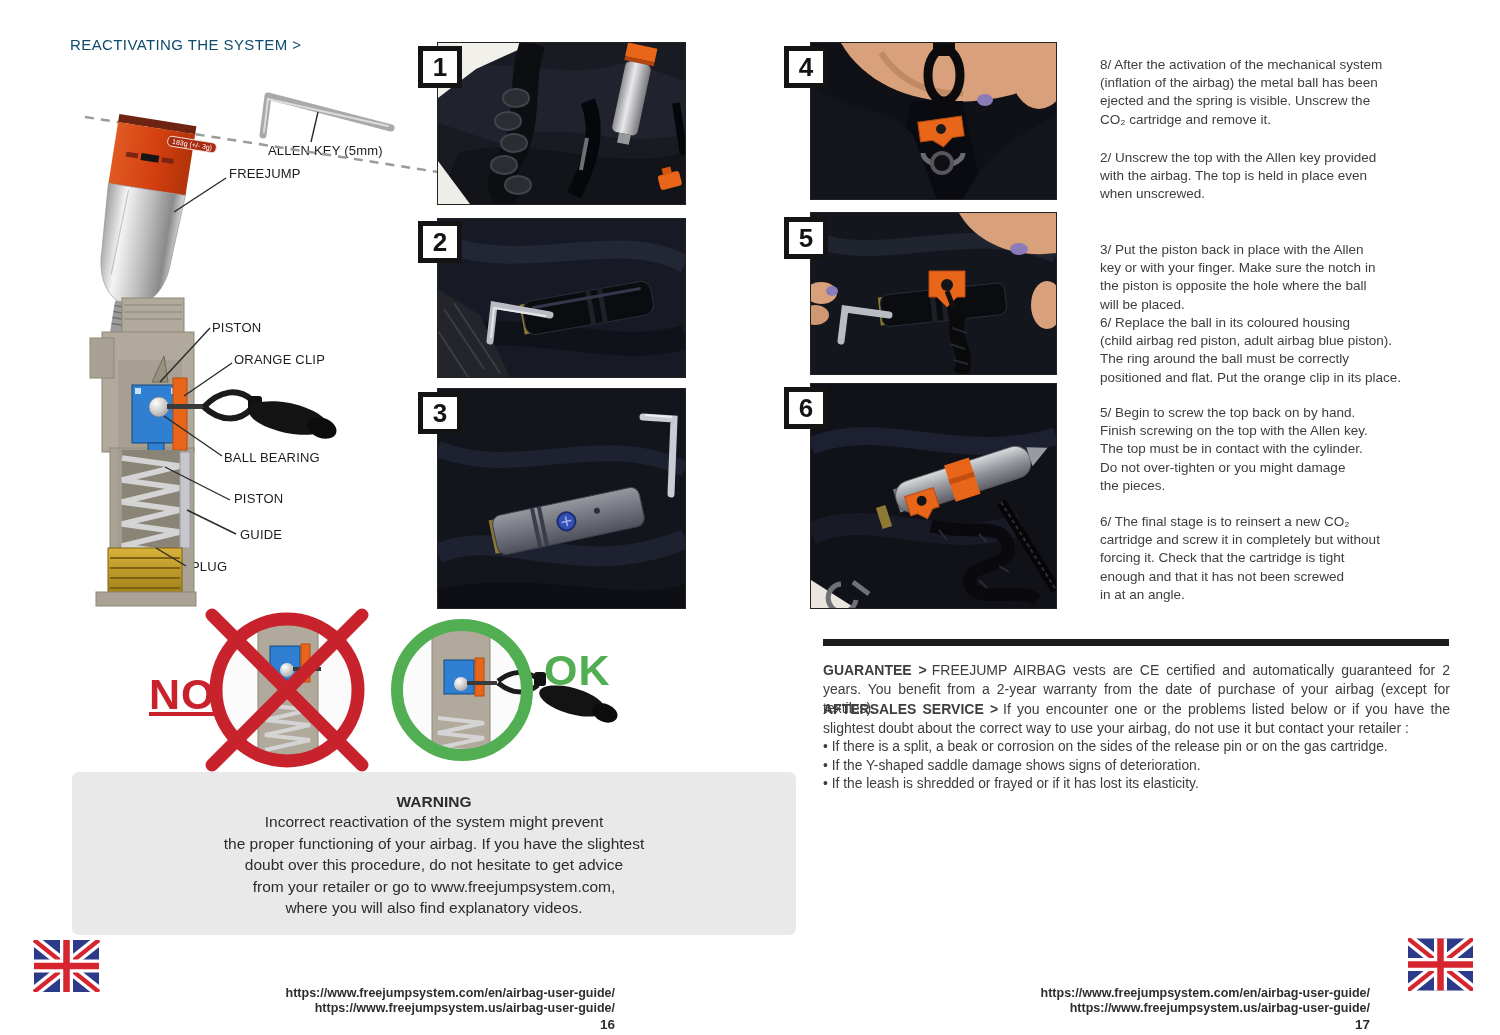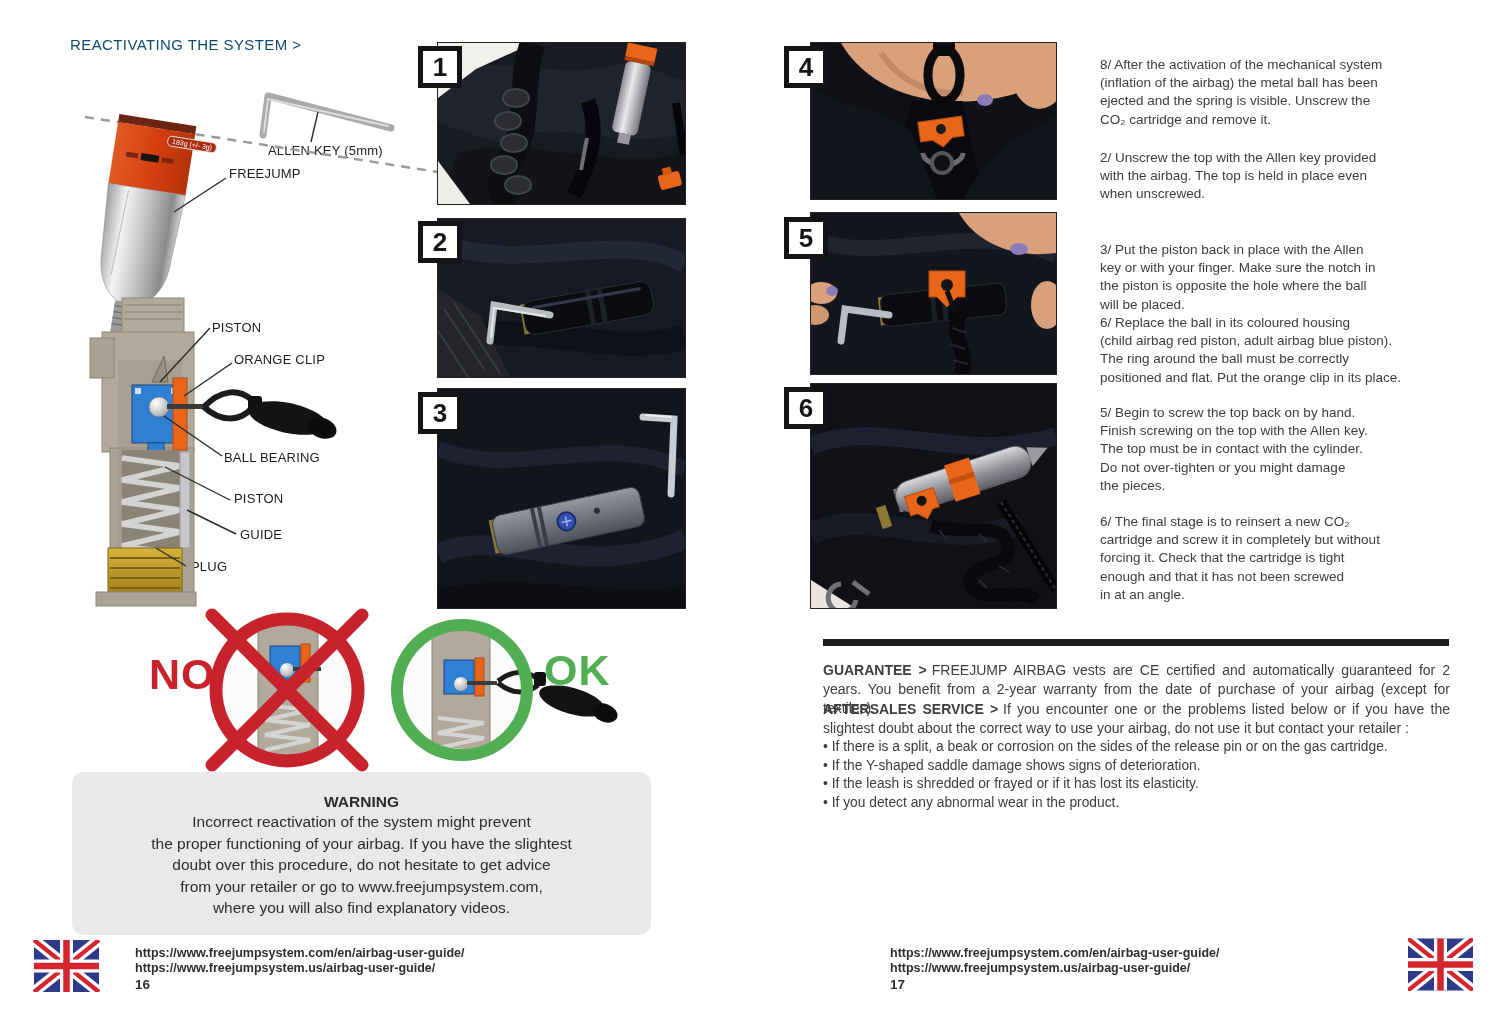--- a/index.html
+++ b/index.html
@@ -13,26 +13,26 @@
           color:#141414;z-index:5;}
   .photo{position:absolute;border:1px solid #232323;background:#14161d;overflow:hidden;z-index:2;}
   .photo svg{display:block;}
   .instr{position:absolute;left:1100px;width:356px;font-size:13.5px;line-height:18.2px;
          white-space:pre-line;color:#3d3d3d;}
   .rightcol{position:absolute;left:823px;width:627px;font-size:14px;line-height:19px;color:#3d3d3d;}
   .just{text-align:justify;}
   .para-label{font-weight:bold;margin-right:5px;}
   .bullet{font-size:13.8px;line-height:18.6px;}
   .divider{position:absolute;left:823px;top:639px;width:626px;height:7px;background:#1c1c1c;}
-  .warning-box{position:absolute;left:72px;top:772px;width:579px;height:163px;background:#e9e9e9;
-               border-radius:12px;text-align:center;z-index:1;}
+  .warning-box{position:absolute;left:72px;top:772px;width:724px;height:163px;background:#e9e9e9;
+               border-radius:7px;text-align:center;z-index:1;}
   .warning-title{font-weight:bold;font-size:15.5px;color:#2c2c2c;margin-top:21px;}
   .warning-body{font-size:15.5px;line-height:21.6px;color:#2c2c2c;white-space:pre-line;}
-  .footer{position:absolute;text-align:left;font-size:12.5px;font-weight:bold;color:#2e2e2e;
-          line-height:14.5px;}
+  .footer{position:absolute;text-align:right;font-size:12.5px;font-weight:bold;color:#2e2e2e;
+          line-height:14.5px;margin-top:40px;}
   .pageno{font-size:13.5px;margin-top:3px;}
   .no-word{font-size:43px;font-weight:bold;color:#c8232c;letter-spacing:1px;}
   .ok-word{font-size:43px;font-weight:bold;color:#52ae52;letter-spacing:1px;}
   .bandlabel{position:absolute;font-size:7px;color:#ffffff;background:#a82b10;border:1px solid #f0ddd4;
              border-radius:5px;padding:1px 4px;transform:rotate(9deg);white-space:nowrap;z-index:3;}
 </style>
 </head>
 <body>
 
 <div class="abs title" style="left:70px;top:36px;">REACTIVATING THE SYSTEM &gt;</div>
@@ -179,21 +179,21 @@
 <span class="bandlabel" style="left:167px;top:139px;">183g (+/- 3g)</span>
 <span class="abs dlabel" style="left:268px;top:143px;">ALLEN KEY (5mm)</span>
 <span class="abs dlabel" style="left:229px;top:166px;">FREEJUMP</span>
 <span class="abs dlabel" style="left:212px;top:320px;">PISTON</span>
 <span class="abs dlabel" style="left:234px;top:352px;">ORANGE CLIP</span>
 <span class="abs dlabel" style="left:224px;top:450px;">BALL BEARING</span>
 <span class="abs dlabel" style="left:234px;top:491px;">PISTON</span>
 <span class="abs dlabel" style="left:240px;top:527px;">GUIDE</span>
 <span class="abs dlabel" style="left:191px;top:559px;">PLUG</span>
 
-<span class="abs no-word" style="left:149px;top:650px;">NO</span>
+<span class="abs no-word" style="left:149px;top:670px;text-decoration:underline;">NO</span>
 <span class="abs ok-word" style="left:544px;top:646px;">OK</span>
 
 <div class="photo" style="left:437px;top:42px;width:247px;height:161px;">
   <svg width="247" height="161" viewBox="0 0 247 161">
     <defs>
         <linearGradient id="p1s" x1="0" y1="0" x2="1" y2="0">
       <stop offset="0" stop-color="#8e8e92"></stop>
           <stop offset="0.4" stop-color="#e9e9ec"></stop>
           <stop offset="1" stop-color="#77777c"></stop>
         </linearGradient>
@@ -412,21 +412,20 @@
   <span class="para-label">GUARANTEE &gt;</span><span>FREEJUMP AIRBAG vests are CE certified and automatically guaranteed for 2 years. You benefit from a 2-year warranty from the date of purchase of your airbag (except for textiles).</span>
 </div>
 
 <div class="rightcol" style="top:700px;">
   <div class="just">
     <span class="para-label">AFTERSALES SERVICE &gt;</span><span>If you encounter one or the problems listed below or if you have the slightest doubt about the correct way to use your airbag, do not use it but contact your retailer :</span>
   </div>
   <div class="bullet">• If there is a split, a beak or corrosion on the sides of the release pin or on the gas cartridge.</div>
   <div class="bullet">• If the Y-shaped saddle damage shows signs of deterioration.</div>
   <div class="bullet">• If the leash is shredded or frayed or if it has lost its elasticity.</div>
-  <div class="bullet">• If you detect any abnormal wear in the product.</div>
 </div>
 
 <div class="footer" style="left:890px;top:946px;width:480px;">
   <div>https://www.freejumpsystem.com/en/airbag-user-guide/</div>
   <div>https://www.freejumpsystem.us/airbag-user-guide/</div>
   <div class="pageno">17</div>
 </div>
 <svg class="abs" style="left:1408px;top:938px;" width="65" height="53" viewBox="0 0 60 48">
   <rect width="60" height="48" fill="#2d3a8a"></rect>
   <path d="M0,0 L60,48 M60,0 L0,48" stroke="#ffffff" stroke-width="10"></path>

